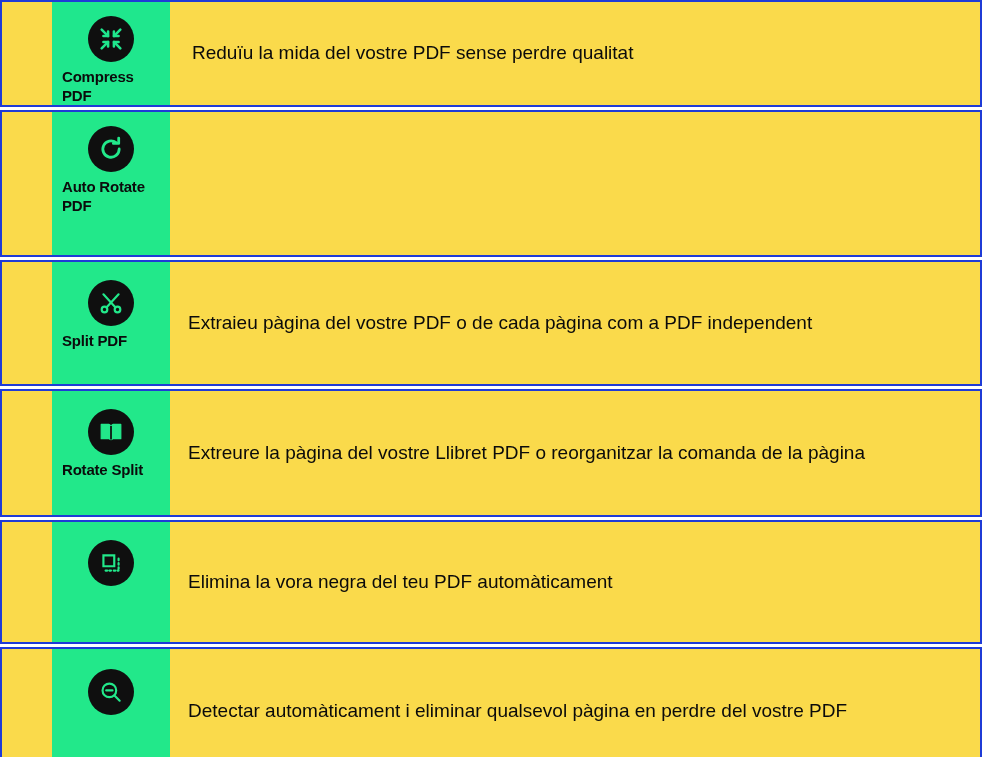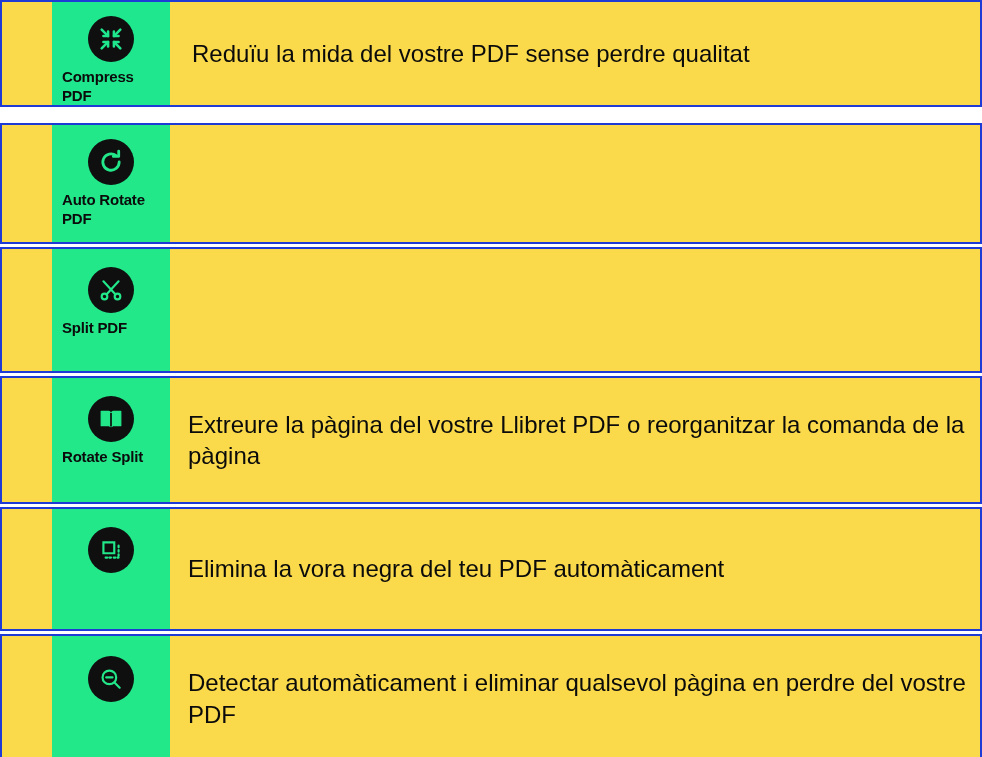--- a/index.html
+++ b/index.html
@@ -22,21 +22,21 @@
     display: flex;
     align-items: stretch;
     background: #fada4b;
     border: 2px solid #1f3bd6;
     box-sizing: border-box;
     width: 982px;
     margin-bottom: 3px;
     position: relative;
   }
   .row-0 { height: 107px; }
-  .row-1 { height: 121px; margin-top: 13px; }
+  .row-1 { height: 147px; }
   .row-2 { height: 126px; }
   .row-3 { height: 128px; }
   .row-4 { height: 124px; }
   .row-5 { height: 129px; }
 
   .icon-block {
     width: 118px;
     flex: 0 0 118px;
     background: #22e88a;
     display: flex;
@@ -86,21 +86,21 @@
 
   .desc-block {
     flex: 1 1 auto;
     display: flex;
     align-items: center;
     padding-left: 18px;
     padding-right: 12px;
   }
   .desc-text {
     color: #0b0b0b;
-    font-size: 24px;
+    font-size: 19px;
     line-height: 1.3;
   }
   .row-0 .desc-text { padding-left: 4px; }
 </style>
 </head>
 <body>
 
 <div class="tool-list">
 
   <div class="tool-row row-0">
@@ -147,20 +147,23 @@
           <svg width="26" height="26" viewBox="0 0 24 24" fill="none" stroke="#22e88a" stroke-width="2" stroke-linecap="round" stroke-linejoin="round">
             <circle cx="6" cy="18" r="2.6"></circle>
             <circle cx="18" cy="18" r="2.6"></circle>
             <path d="M7.8 16.2 L19 4"></path>
             <path d="M16.2 16.2 L5 4"></path>
           </svg>
         </span>
       </div>
       <div class="tool-name">Split PDF</div>
     </div>
+    <div class="desc-block">
+      <div class="desc-text">Extraieu pàgina del vostre PDF o de cada pàgina com a PDF independent</div>
+    </div>
   </div>
 
   <div class="tool-row row-3">
     <div class="icon-block">
       <div class="icon-wrap">
         <span class="icon-circle">
           <svg width="26" height="26" viewBox="0 0 24 24" fill="#22e88a" stroke="#22e88a" stroke-width="1.2" stroke-linejoin="round">
             <path d="M3 5 h7 a1.5 1.5 0 0 1 1.3 0.9 V19 a1.3 1.3 0 0 0 -1.3 -0.8 H3 Z"></path>
             <path d="M21 5 h-7 a1.5 1.5 0 0 0 -1.3 0.9 V19 a1.3 1.3 0 0 1 1.3 -0.8 H21 Z"></path>
             <path d="M12 6.5 V19" stroke="#0f0f0f" stroke-width="1.6" fill="none"></path>

